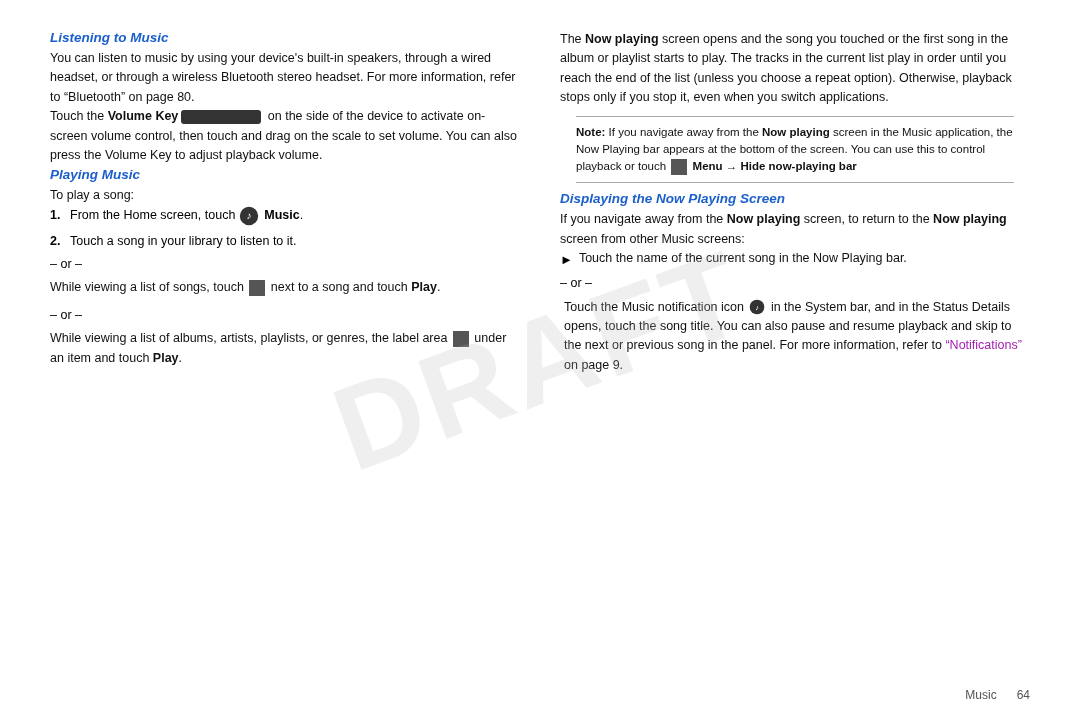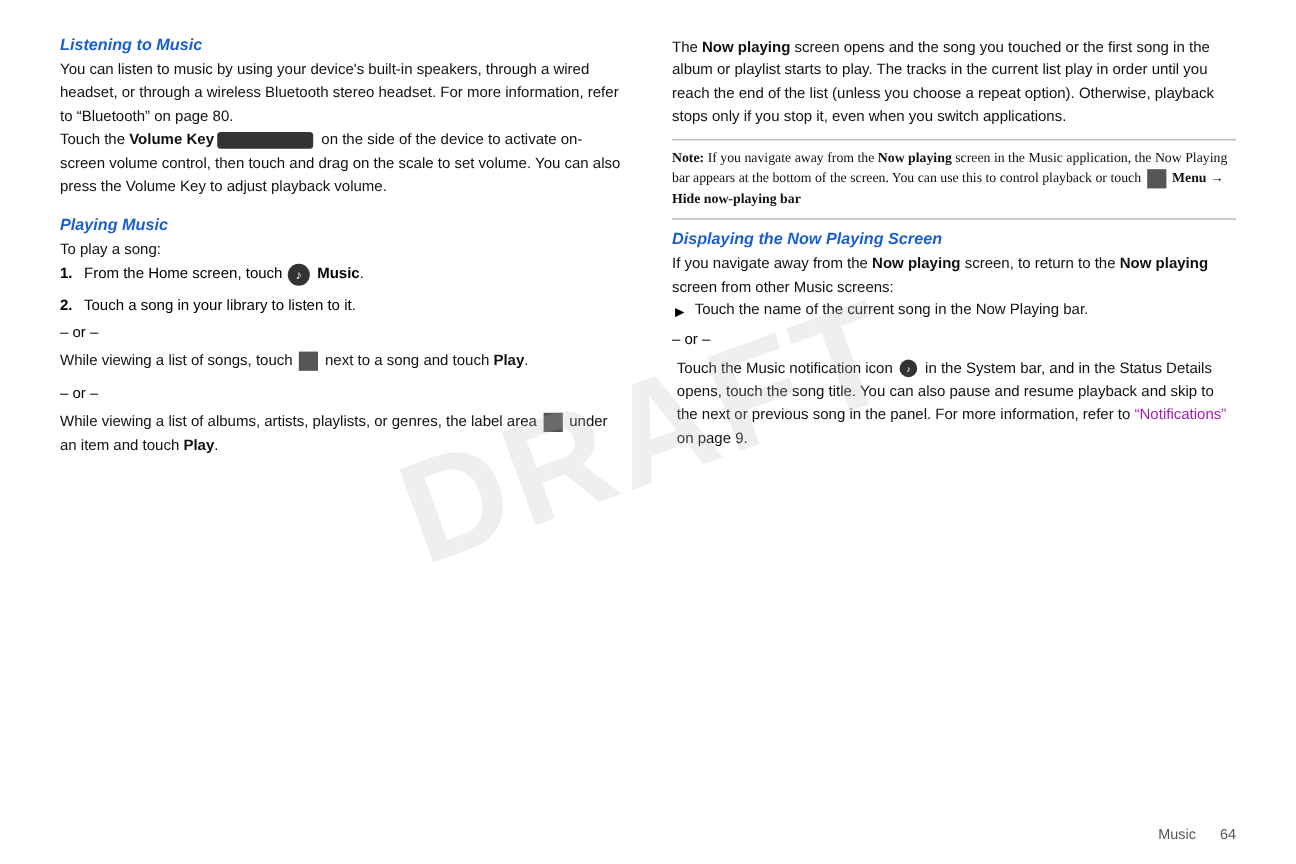--- a/index.html
+++ b/index.html
@@ -19,21 +19,21 @@
       padding: 30px 50px 30px 50px;
       display: flex;
       flex-direction: row;
       gap: 40px;
       position: relative;
     }
     .left-col {
       flex: 1;
       display: flex;
       flex-direction: column;
-      gap: 15px;
+      gap: 2px;
     }
     .right-col {
       flex: 1;
       display: flex;
       flex-direction: column;
     }
     .section-heading {
       color: #1a5fcc;
       font-style: italic;
       font-weight: bold;
@@ -85,25 +85,24 @@
       width: 16px;
       height: 16px;
       background: #555;
       vertical-align: middle;
       margin: 0 2px;
     }
     .note-box {
       border-top: 1.5px solid #aaa;
       border-bottom: 1.5px solid #aaa;
       padding: 7px 0;
-      margin: 8px 0;
+      margin: 8px 16px;
       font-size: 11.5px;
       line-height: 1.5;
       color: #111;
-      font-family: Liberation Serif, serif;
     }
     .note-box b {
       font-weight: bold;
     }
     .arrow-bullet {
       display: flex;
       align-items: flex-start;
       gap: 6px;
       font-size: 12.5px;
       line-height: 1.55;

